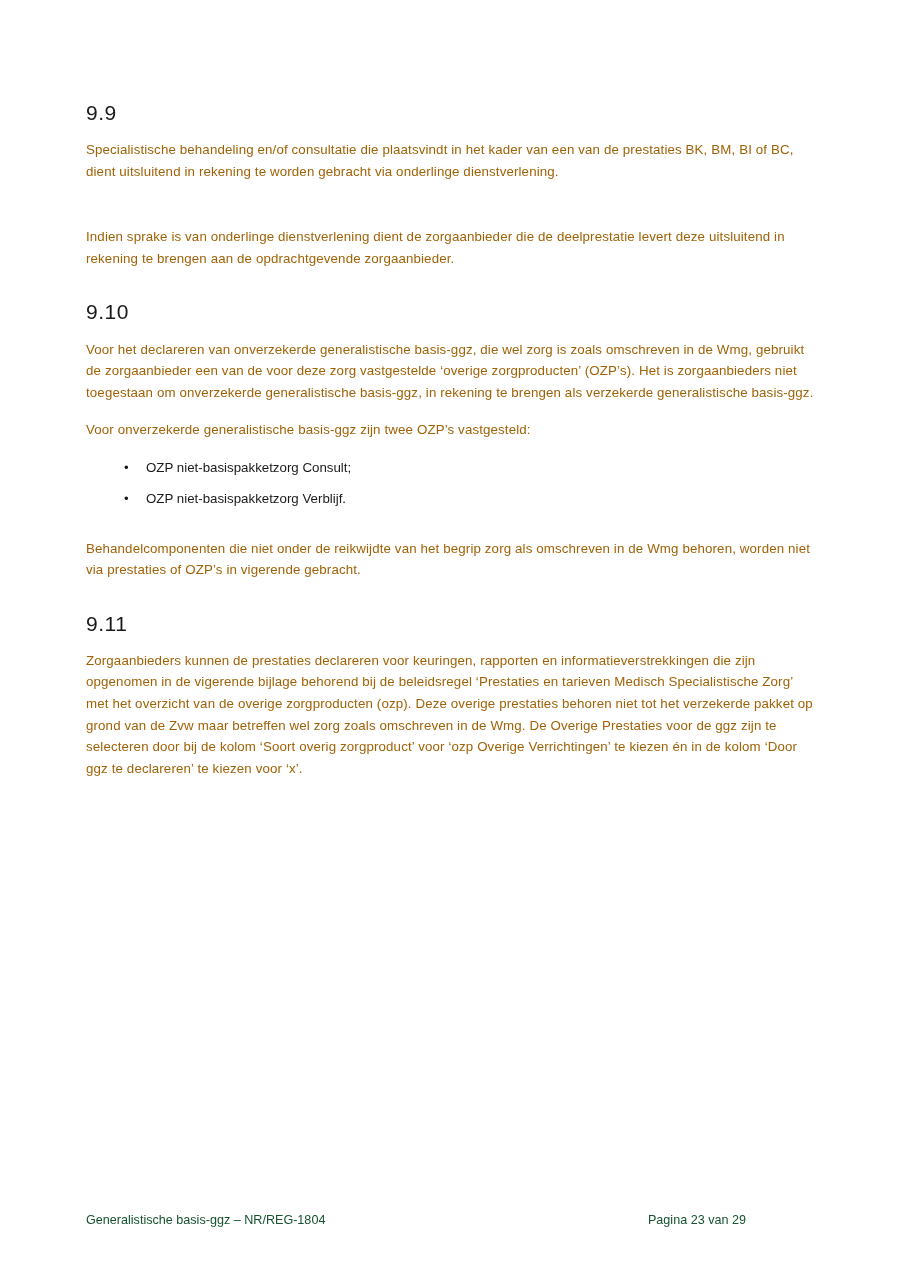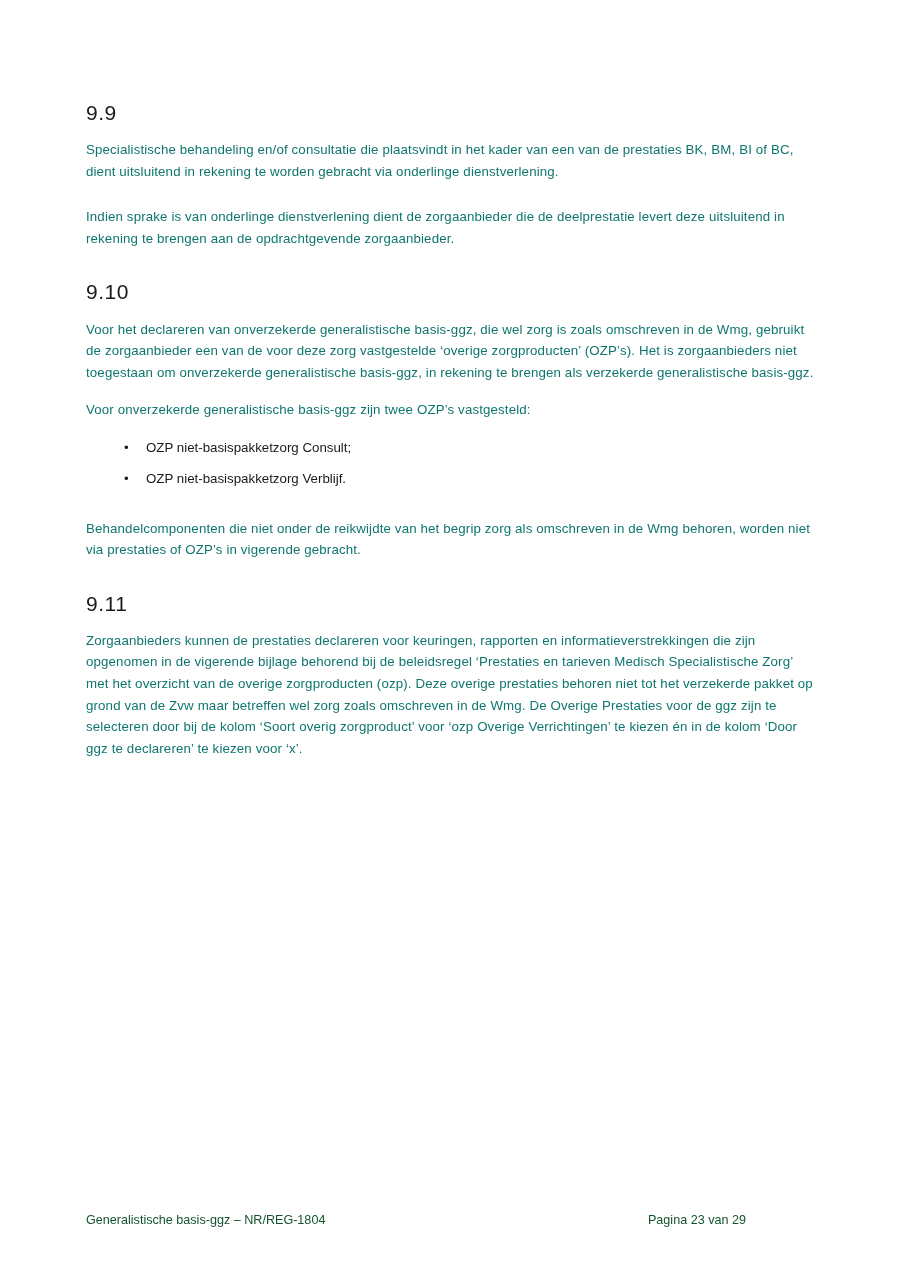--- a/index.html
+++ b/index.html
@@ -36,25 +36,25 @@
     margin: 0 0 14px 0;
     line-height: 1.2;
   }
   .section-number.sub {
     margin-top: 30px;
   }
   p.para {
     font-size: 13.3px;
     line-height: 1.62;
     margin: 0 0 16px 0;
-    color: #0f766e;
+    color: #a16207;
     letter-spacing: 0.01em;
   }
   p.para.gap {
-    margin-top: 24px;
+    margin-top: 44px;
   }
   ul.bullets {
     margin: 4px 0 10px 0;
     padding: 0 0 0 38px;
     list-style: none;
   }
   ul.bullets li {
     font-size: 13.3px;
     line-height: 1.62;
     margin: 0 0 10px 0;

